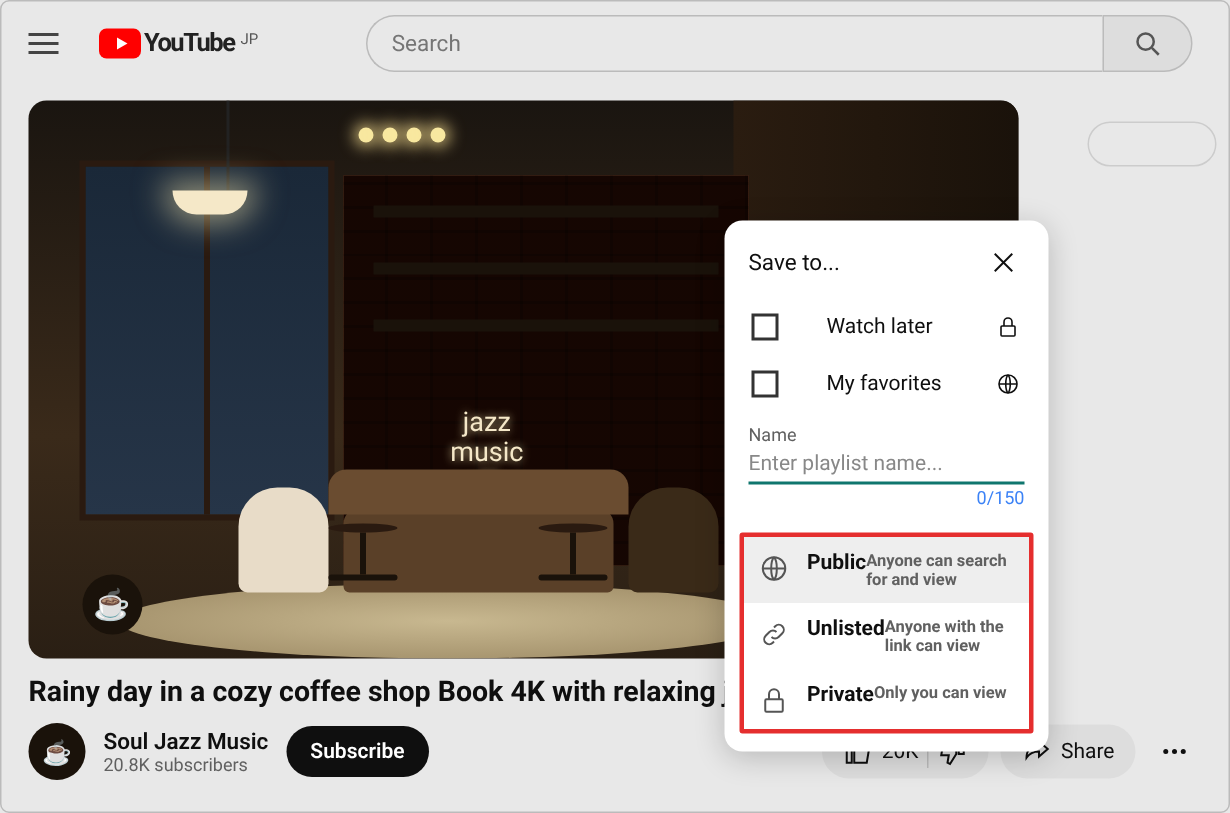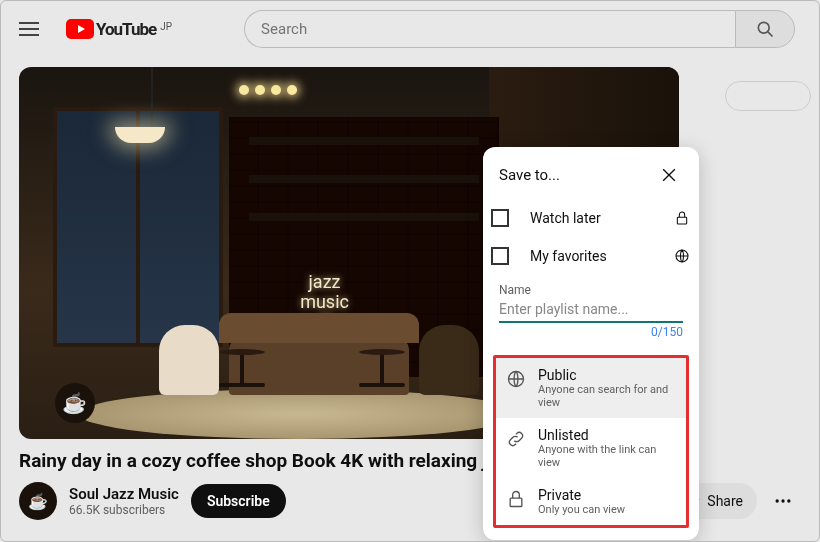--- a/index.html
+++ b/index.html
@@ -54,34 +54,34 @@
   .sub-btn{background:#0f0f0f;color:#fff;border:none;border-radius:18px;padding:9px 16px;font-size:14px;font-weight:600;cursor:pointer;}
   .actions{margin-left:auto;display:flex;gap:8px;align-items:center;}
   .chip{background:#ddd;border-radius:18px;height:36px;padding:0 14px;display:flex;align-items:center;gap:6px;font-size:14px;color:#0f0f0f;cursor:pointer;}
   .chip-divider{width:1px;height:22px;background:#bbb;}
   .more{width:36px;height:36px;border-radius:50%;display:flex;align-items:center;justify-content:center;cursor:pointer;}
 
   .dialog{position:absolute;left:482px;top:146px;width:216px;background:#fff;border-radius:12px;box-shadow:0 4px 20px rgba(0,0,0,0.2);padding:14px 0 0 0;z-index:10;}
   .dlg-head{display:flex;align-items:center;justify-content:space-between;padding:0 16px 10px 16px;}
   .dlg-title{font-size:15px;color:#0f0f0f;}
   .dlg-close{cursor:pointer;padding:4px;}
-  .pl-item{display:flex;align-items:center;padding:10px 8px;gap:21px;}
+  .pl-item{display:flex;align-items:center;padding:10px 18px;gap:32px;}
   .chk{width:18px;height:18px;border:2px solid #333;cursor:pointer;flex:0 0 18px;}
   .pl-name{flex:1;font-size:14px;color:#0f0f0f;}
   .pl-icon{flex:0 0 18px;}
   .name-section{padding:8px 16px 0 16px;}
   .name-label{font-size:12px;color:#606060;}
   .name-input{width:100%;border:none;border-bottom:2px solid #0f766e;font-size:14px;padding:4px 0;outline:none;}
   .name-input::placeholder{color:#888;}
   .char-count{text-align:right;font-size:12px;color:#3b82f6;padding:2px 0 8px 0;}
   .privacy-menu{margin:8px 10px 12px 10px;border:3px solid #e52e2e;border-radius:2px;}
   .priv-item{display:flex;align-items:flex-start;gap:12px;padding:9px 10px;cursor:pointer;}
   .priv-item.selected{background:#eee;}
   .priv-icon{flex:0 0 20px;margin-top:2px;}
-  .priv-text{display:flex;flex-direction:column;}
+  .priv-text{display:flex;font-weight:bold;}
   .priv-label{font-size:14px;color:#0f0f0f;}
   .priv-desc{font-size:11px;color:#606060;}
 
   svg{display:block;}
 </style>
 </head>
 <body>
 
 <div class="header">
   <div class="hamburger">
@@ -154,21 +154,21 @@
   </div>
 
   <div class="title">Rainy day in a cozy coffee shop Book 4K with relaxing jazz m</div>
 
   <div class="below">
     <div class="avatar">
         <span class="steam" style="font-size:16px">☕</span>
       </div>
     <div class="chan">
       <span class="chan-name">Soul Jazz Music</span>
-      <span class="chan-subs">66.5K subscribers</span>
+      <span class="chan-subs">20.8K subscribers</span>
     </div>
     <button class="sub-btn">Subscribe</button>
     <div class="actions">
       <div class="chip">
         <svg width="20" height="20" viewBox="0 0 24 24" fill="none" stroke="#0f0f0f" stroke-width="1.6">
             <path d="M7 10v11H3V10h4zm2 11V10l5-8 2 1-1 6h6l-2 12H9z"></path>
           </svg>
         <span>20K</span>
         <div class="chip-divider"></div>
         <svg width="20" height="20" viewBox="0 0 24 24" fill="none" stroke="#0f0f0f" stroke-width="1.6">

